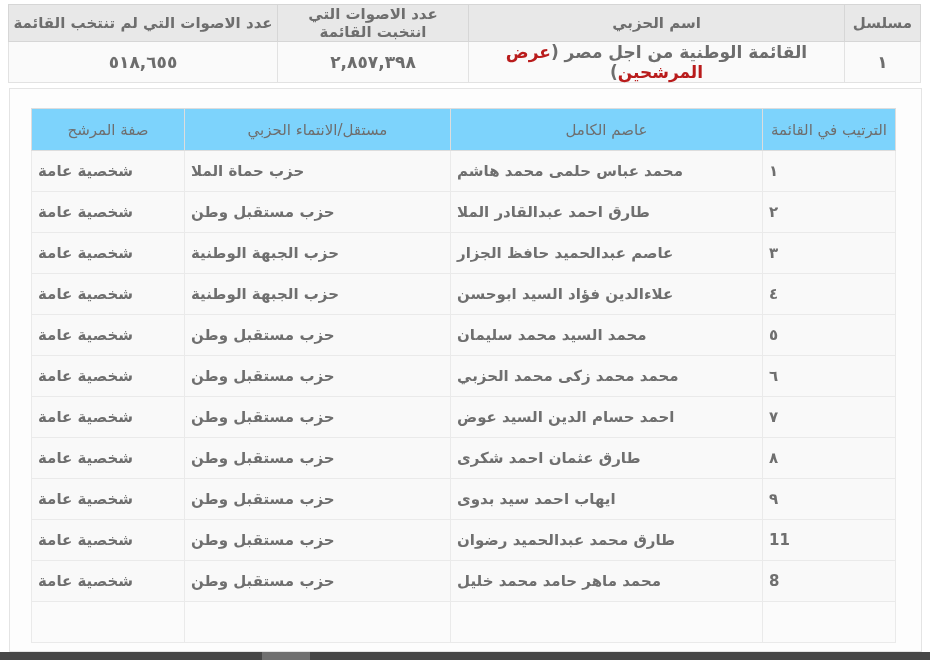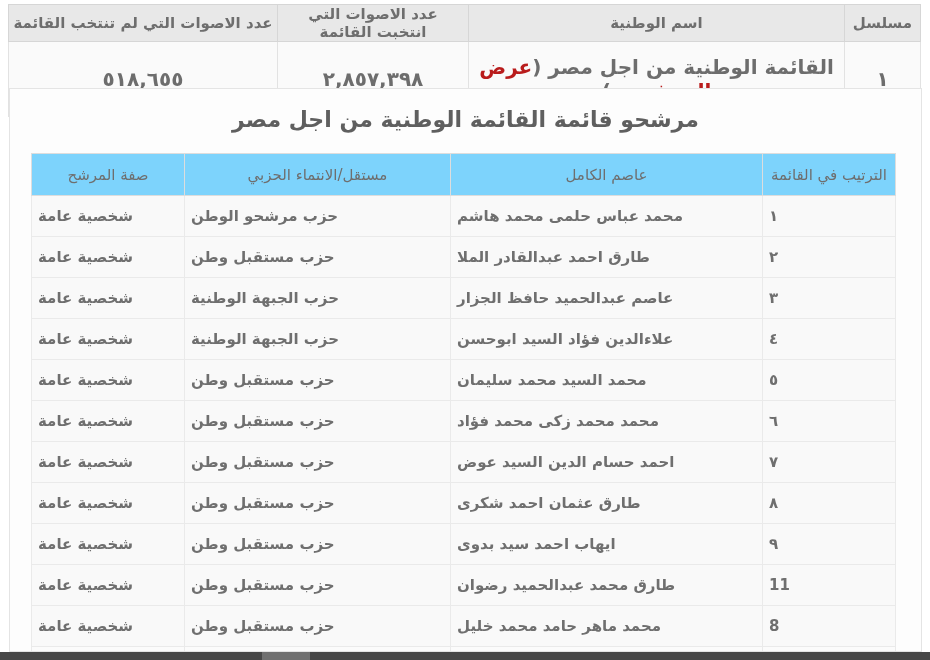--- a/index.html
+++ b/index.html
@@ -24,25 +24,25 @@
     color: #6e6e6e;
     font-size: 15px; font-weight: bold;
     height: 30px;
     border: 1px solid #d6d6d6;
     text-align: center;
     padding: 0 4px;
   }
   .summary-table td {
     background: #fafafa;
     color: #6d6d6d;
-    font-size: 20px; font-weight: bold;
+    font-size: 17px; font-weight: bold;
     height: 38px;
     border: 1px solid #e2e2e2;
     text-align: center;
-    padding: 13px 4px;
+    padding: 0 4px;
   }
   .summary-table a {
     color: #b91c1c;
     text-decoration: none;
     font-weight: bold;
   }
 
   
   .panel {
     position: absolute;
@@ -106,59 +106,58 @@
 <table class="summary-table">
   <colgroup>
     <col style="width:76px">
       <col style="width:376px">
       <col style="width:191px">
       <col style="width:269px">
   </colgroup>
   <thead>
     <tr>
       <th>مسلسل</th>
-      <th>اسم الوطنية</th>
+      <th>اسم الحزبي</th>
       <th>عدد الاصوات التي انتخبت القائمة</th>
       <th>عدد الاصوات التي لم تنتخب القائمة</th>
     </tr>
   </thead>
   <tbody>
     <tr>
       <td>١</td>
       <td><span>القائمة الوطنية من اجل مصر</span>
         <span>(</span><a href="#">عرض المرشحين</a><span>)</span></td>
       <td>٢,٨٥٧,٣٩٨</td>
       <td>٥١٨,٦٥٥</td>
     </tr>
   </tbody>
 </table>
 
 <div class="panel">
-  <h2 class="panel-title">مرشحو قائمة القائمة الوطنية من اجل مصر</h2>
 
   <table class="candidates-table">
     <colgroup>
       <col style="width:133px">
         <col style="width:312px">
         <col style="width:266px">
         <col style="width:153px">
     </colgroup>
     <thead>
       <tr>
         <th>الترتيب في القائمة</th>
         <th>عاصم الكامل</th>
         <th>مستقل/الانتماء الحزبي</th>
         <th>صفة المرشح</th>
       </tr>
     </thead>
     <tbody>
         <tr>
     <td>١</td>
     <td>محمد عباس حلمى محمد هاشم</td>
-    <td>حزب مرشحو الوطن</td>
+    <td>حزب حماة الملا</td>
     <td>شخصية عامة</td>
   </tr>
         <tr>
     <td>٢</td>
     <td>طارق احمد عبدالقادر الملا</td>
     <td>حزب مستقبل وطن</td>
     <td>شخصية عامة</td>
   </tr>
         <tr>
     <td>٣</td>
@@ -173,21 +172,21 @@
     <td>شخصية عامة</td>
   </tr>
         <tr>
     <td>٥</td>
     <td>محمد السيد محمد سليمان</td>
     <td>حزب مستقبل وطن</td>
     <td>شخصية عامة</td>
   </tr>
         <tr>
     <td>٦</td>
-    <td>محمد محمد زكى محمد فؤاد</td>
+    <td>محمد محمد زكى محمد الحزبي</td>
     <td>حزب مستقبل وطن</td>
     <td>شخصية عامة</td>
   </tr>
         <tr>
     <td>٧</td>
     <td>احمد حسام الدين السيد عوض</td>
     <td>حزب مستقبل وطن</td>
     <td>شخصية عامة</td>
   </tr>
         <tr>

